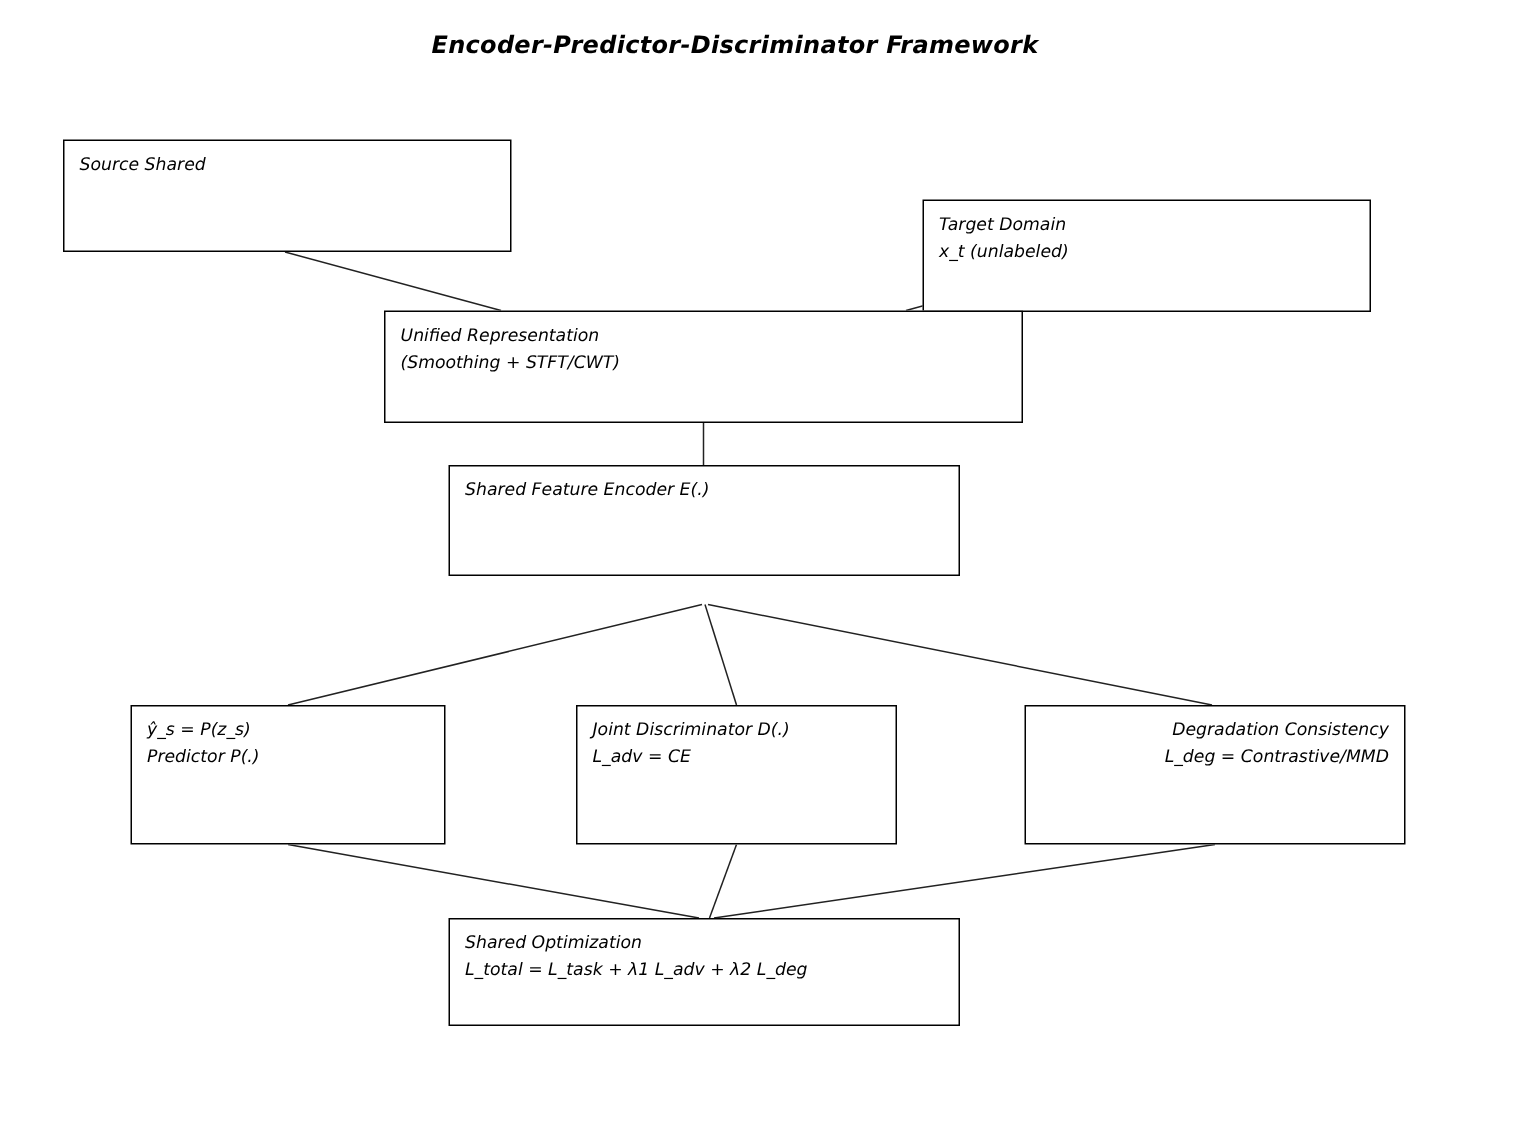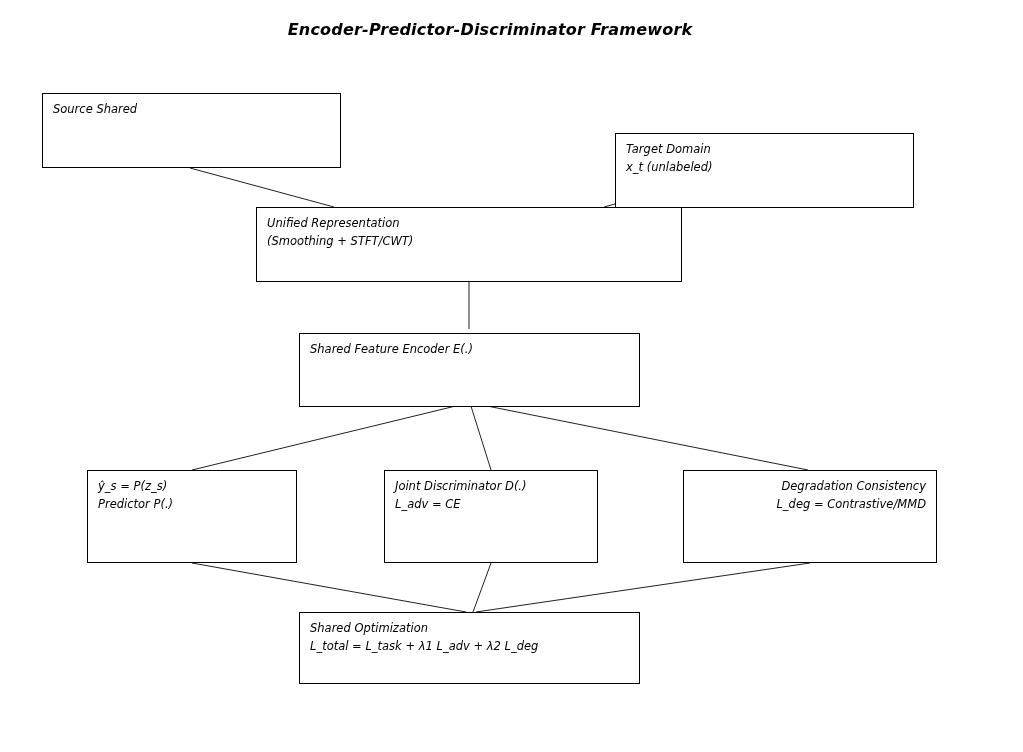--- a/index.html
+++ b/index.html
@@ -45,21 +45,21 @@
     font-size: 11.5px;
     line-height: 17.5px;
     white-space: nowrap;
   }
   .node .line { display: block; }
 
   
   .node-source        { left: 42px;  top: 93px;  width: 299px; height: 75px; }
   .node-target        { left: 615px; top: 93px;  width: 299px; height: 75px; margin-top: 40px; }
   .node-unified       { left: 256px; top: 207px; width: 426px; height: 75px; }
-  .node-encoder       { left: 299px; top: 333px; width: 341px; height: 74px; }
+  .node-encoder       { left: 299px; top: 310px; width: 341px; height: 74px; }
   .node-predictor     { left: 87px;  top: 470px; width: 210px; height: 93px; }
   .node-discriminator { left: 384px; top: 470px; width: 214px; height: 93px; }
   .node-degradation   { left: 683px; top: 470px; width: 254px; height: 93px; text-align: right; }
   .node-joint         { left: 299px; top: 612px; width: 341px; height: 72px; }
 </style>
 </head>
 <body>
 
 <div class="canvas">
 

